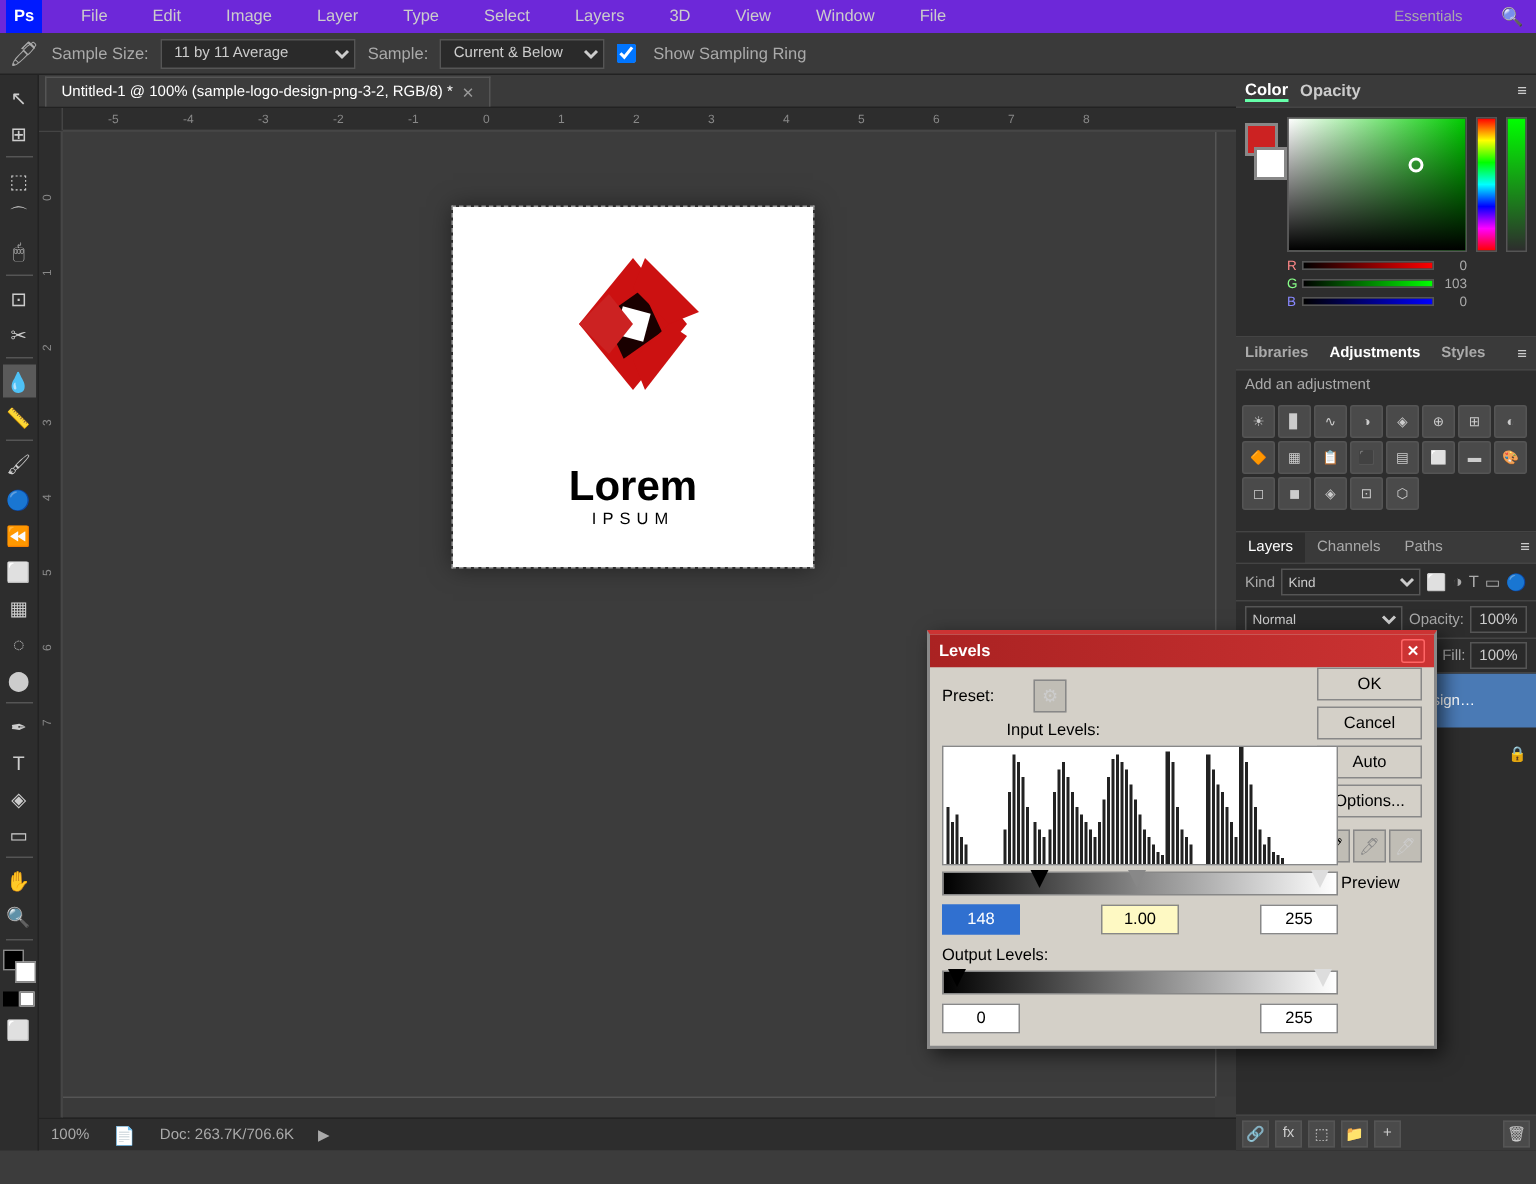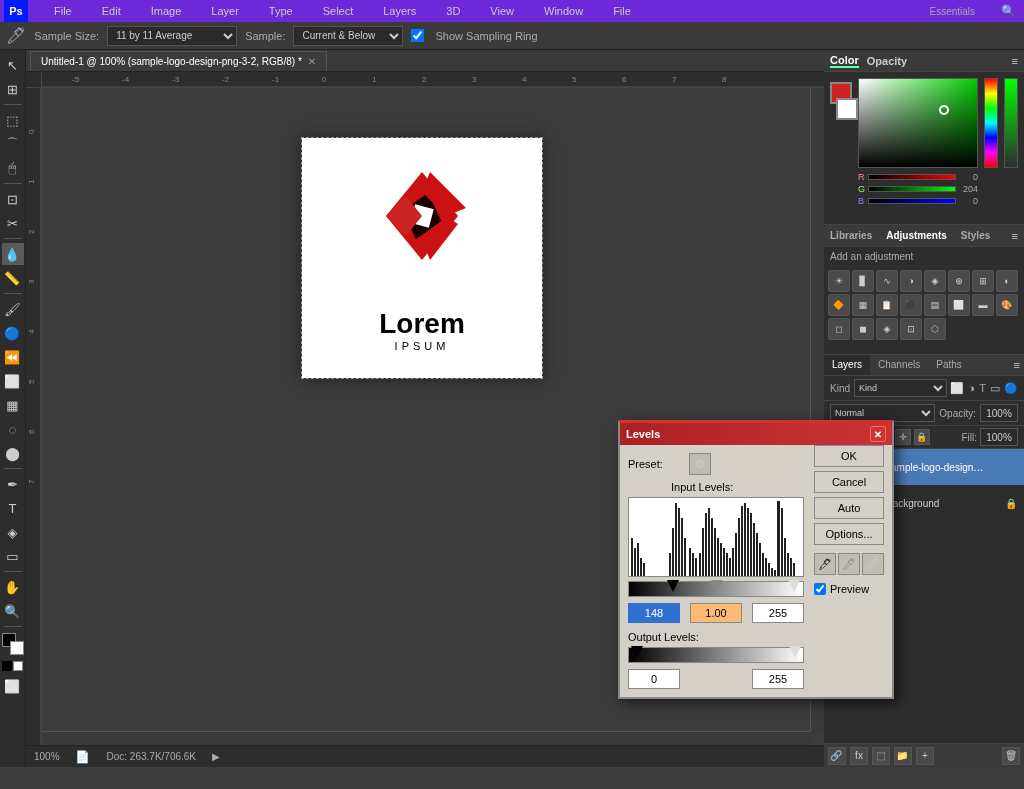--- a/index.html
+++ b/index.html
@@ -60,21 +60,21 @@
     .layer-thumb { width: 28px; height: 28px; border: 1px solid #555; background: #fff; display: flex; align-items: center; justify-content: center; }
     .layer-name { font-size: 10px; flex: 1; }
     .layer-lock { font-size: 10px; color: #888; }
     .layers-footer { height: 24px; background: #3a3a3a; display: flex; align-items: center; padding: 0 4px; gap: 4px; border-top: 1px solid #444; }
     .layers-footer-btn { width: 18px; height: 18px; background: #4a4a4a; border: 1px solid #555; font-size: 10px; display: flex; align-items: center; justify-content: center; cursor: pointer; }
 
     
     #statusbar { height: 22px; background: #2d2d2d; border-top: 1px solid #222; display: flex; align-items: center; padding: 0 8px; font-size: 10px; color: #aaa; gap: 16px; }
 
     
-    #levels-dialog { position: fixed; left: 618px; top: 420px; width: 276px; background: #d4d0c8; border: 2px solid #888; border-top: 3px solid #cc3333; z-index: 100; box-shadow: 4px 4px 12px rgba(0,0,0,0.6); }
+    #levels-dialog { position: fixed; left: 618px; top: 420px; width: 340px; background: #d4d0c8; border: 2px solid #888; border-top: 3px solid #cc3333; z-index: 100; box-shadow: 4px 4px 12px rgba(0,0,0,0.6); }
     .dialog-titlebar { background: linear-gradient(to right, #aa2222, #cc3333); height: 22px; display: flex; align-items: center; padding: 0 6px; color: #fff; font-weight: bold; font-size: 11px; justify-content: space-between; }
     .dialog-close { width: 16px; height: 16px; background: #cc3333; border: 1px solid #ff6666; color: #fff; font-size: 10px; display: flex; align-items: center; justify-content: center; cursor: pointer; border-radius: 2px; }
     .dialog-body { padding: 8px; background: #d4d0c8; }
     .dialog-row { display: flex; align-items: center; margin-bottom: 6px; gap: 6px; }
     .dialog-label { font-size: 11px; color: #000; width: 55px; }
     .dialog-select { background: #fff; border: 1px solid #888; font-size: 11px; height: 22px; flex: 1; }
     .dialog-gear { width: 22px; height: 22px; background: #c0bdb5; border: 1px solid #888; display: flex; align-items: center; justify-content: center; cursor: pointer; font-size: 12px; }
     .input-levels-label { font-size: 11px; color: #000; margin-bottom: 4px; margin-left: 43px; }
     .histogram-area { width: 100%; height: 80px; background: #fff; border: 1px solid #888; position: relative; overflow: hidden; margin-bottom: 4px; }
     .levels-inputs { display: flex; justify-content: space-between; margin-bottom: 8px; }
@@ -276,21 +276,21 @@
 
           <div style="padding:2px 0; font-size:9px; color:#aaa;">
             <div style="display:flex; align-items:center; gap:2px; margin-top:2px;">
               <span style="width:8px; color:#f88;">R</span>
               <div style="flex:1; height:6px; background:linear-gradient(to right,#000,#f00); border:1px solid #555;"></div>
               <span style="width:20px; text-align:right;">0</span>
             </div>
             <div style="display:flex; align-items:center; gap:2px; margin-top:2px;">
               <span style="width:8px; color:#8f8;">G</span>
               <div style="flex:1; height:6px; background:linear-gradient(to right,#000,#0f0); border:1px solid #555;"></div>
-              <span style="width:20px; text-align:right;">204</span>
+              <span style="width:20px; text-align:right;">103</span>
             </div>
             <div style="display:flex; align-items:center; gap:2px; margin-top:2px;">
               <span style="width:8px; color:#88f;">B</span>
               <div style="flex:1; height:6px; background:linear-gradient(to right,#000,#00f); border:1px solid #555;"></div>
               <span style="width:20px; text-align:right;">0</span>
             </div>
           </div>
         </div>
 
         <div style="width:14px; height:90px; border:1px solid #555; background: linear-gradient(to bottom, #f00,#ff0,#0f0,#0ff,#00f,#f0f,#f00); cursor:pointer;"></div>
@@ -408,21 +408,21 @@
       </div>
     </div>
   </div>
 </div>
 
 <div id="levels-dialog">
   <div class="dialog-titlebar">
     <span>Levels</span>
     <div class="dialog-close">✕</div>
   </div>
-  <div class="dialog-body" style="position:relative; padding-right:88px;">
+  <div class="dialog-body" style="position:relative; padding-right:64px;">
 
     <div style="position:absolute; right:8px; top:0; display:flex; flex-direction:column; gap:4px;">
       <button class="dialog-btn">OK</button>
       <button class="dialog-btn">Cancel</button>
       <button class="dialog-btn">Auto</button>
       <button class="dialog-btn">Options...</button>
 
       <div style="display:flex; gap:2px; margin-top:4px;">
         <div class="eyedrop-btn" style="font-size:11px; color:#000;">🖊</div>
         <div class="eyedrop-btn" style="font-size:11px; color:#888;">🖊</div>
@@ -518,21 +518,21 @@
 
       <div style="position:absolute; left:22%; top:-2px; width:0; height:0; border-left:6px solid transparent; border-right:6px solid transparent; border-top:12px solid #000; cursor:pointer;"></div>
 
       <div style="position:absolute; left:47%; top:-2px; width:0; height:0; border-left:6px solid transparent; border-right:6px solid transparent; border-top:12px solid #888; cursor:pointer;"></div>
 
       <div style="position:absolute; right:2%; top:-2px; width:0; height:0; border-left:6px solid transparent; border-right:6px solid transparent; border-top:12px solid #fff; cursor:pointer; border-top-color:#ddd;"></div>
     </div>
 
     <div class="levels-inputs">
       <input type="text" class="level-input selected" style="width: 52px; height: 20px; border: 1px solid rgb(48, 112, 208); background: rgb(48, 112, 208); color: rgb(255, 255, 255); font-size: 11px; text-align: center;" value="148">
-      <input type="text" class="level-input" style="width: 52px; height: 20px; border: 1px solid rgb(136, 136, 136); background: #fdba74; font-size: 11px; text-align: center;" value="1.00">
+      <input type="text" class="level-input" style="width: 52px; height: 20px; border: 1px solid rgb(136, 136, 136); background: #fef9c3; font-size: 11px; text-align: center;" value="1.00">
       <input type="text" class="level-input" style="width: 52px; height: 20px; border: 1px solid rgb(136, 136, 136); background: rgb(255, 255, 255); font-size: 11px; text-align: center;" value="255">
     </div>
 
     <div class="output-label" style="margin-bottom:4px;font-size:11px;color:#000;">Output Levels:</div>
 
     <div style="position:relative; width:100%; height:16px; background:linear-gradient(to right,#000,#fff); margin-bottom:6px; border:1px solid #888;">
       <div style="position:absolute; left:1%; top:-2px; width:0; height:0; border-left:6px solid transparent; border-right:6px solid transparent; border-top:12px solid #000; cursor:pointer;"></div>
       <div style="position:absolute; right:1%; top:-2px; width:0; height:0; border-left:6px solid transparent; border-right:6px solid transparent; border-top:12px solid #ddd; cursor:pointer;"></div>
     </div>
 

